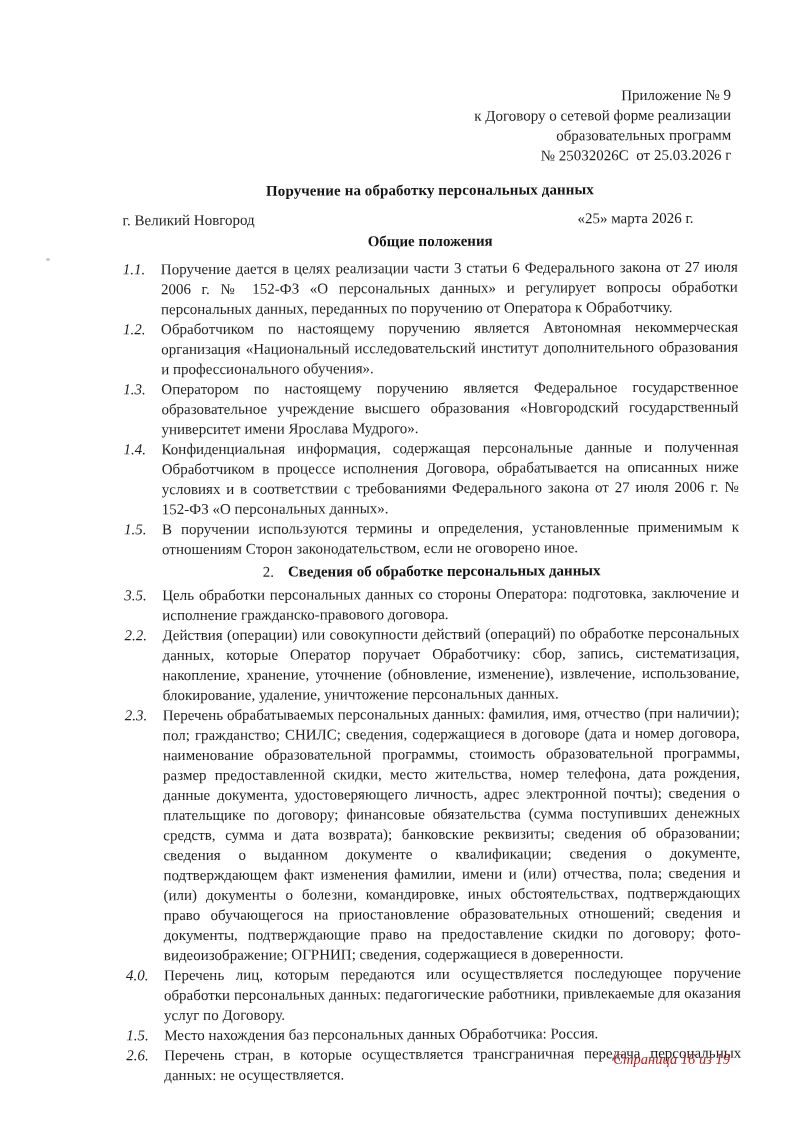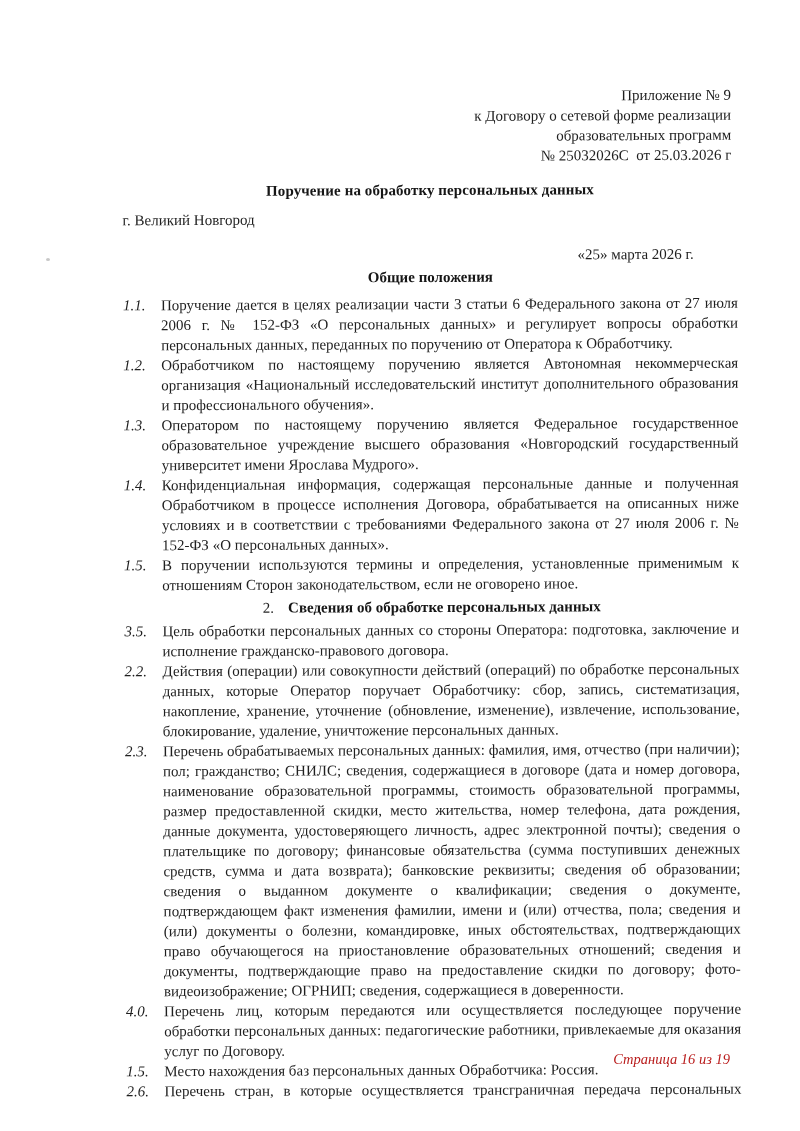--- a/index.html
+++ b/index.html
@@ -41,21 +41,20 @@
     margin: 0 0 9px 0;
     letter-spacing: 0.1px;
   }
   .place-date {
     display: flex;
     justify-content: space-between;
     margin-bottom: 2px;
   }
   .place-date .date {
     padding-right: 44px;
-    margin-top: 36px;
   }
   .sec-heading {
     text-align: center;
     margin: 1px 0 7px 0;
   }
   .sec-heading .sec-num {
     font-weight: normal;
     margin-right: 14px;
   }
   .sec-heading .sec-title {

